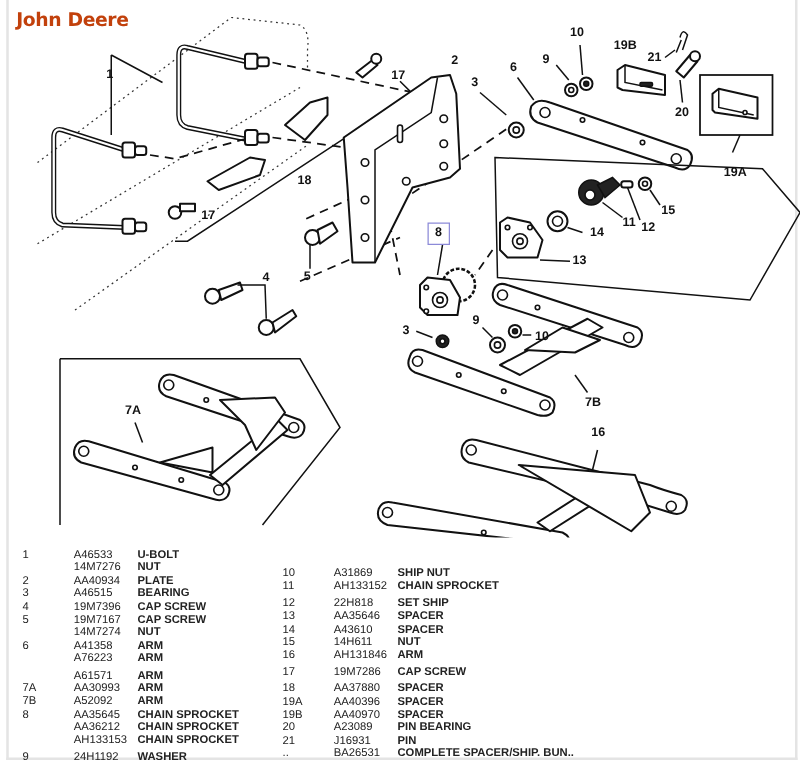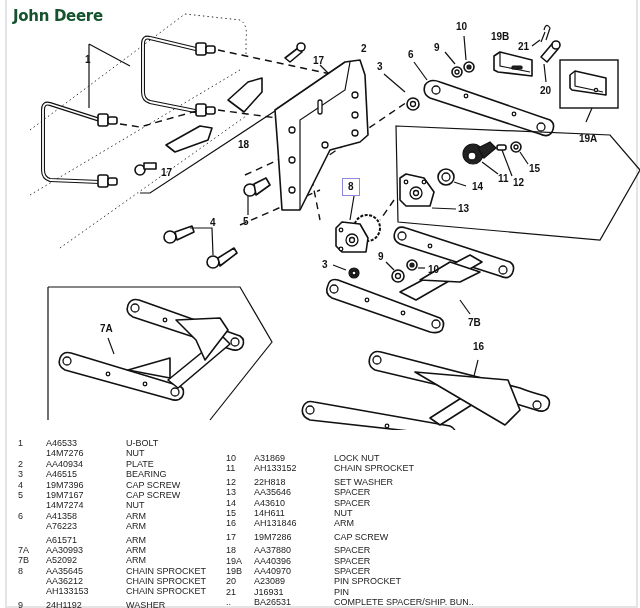--- a/index.html
+++ b/index.html
@@ -1,31 +1,31 @@
 <!DOCTYPE html>
 <html><head>
 <meta charset="utf-8">
 <style>
   html,body{margin:0;padding:0;background:#fff;}
   body{width:640px;height:608px;position:relative;overflow:hidden;font-family:"Liberation Sans",sans-serif;color:#111;}
   .frame{position:absolute;left:5px;top:0;width:629px;height:606px;border-left:2px solid #e4e4e4;border-right:2px solid #e4e4e4;border-bottom:2px solid #e4e4e4;}
-  .brand{position:absolute;left:13px;top:7px;font-family:"DejaVu Sans",sans-serif;font-weight:bold;font-size:15px;letter-spacing:-0.3px;color:#14532d;}
+  .brand{position:absolute;left:13px;top:7px;font-family:"DejaVu Sans",sans-serif;font-weight:bold;font-size:15px;letter-spacing:-0.3px;color:#c2410c;}
   svg.diagram{position:absolute;left:0;top:0;width:640px;height:430px;}
   svg.diagram .p{fill:#fff;stroke:#111;stroke-width:1.6;stroke-linejoin:round;}
   svg.diagram .pk{fill:#222;stroke:#111;stroke-width:1.2;}
   svg.diagram .l{fill:none;stroke:#111;stroke-width:1.2;}
   svg.diagram .d{fill:none;stroke:#111;stroke-width:1.4;stroke-dasharray:7 5;}
   svg.diagram .dot{fill:none;stroke:#333;stroke-width:1;stroke-dasharray:1.5 3;}
   svg.diagram .h{fill:#fff;stroke:#111;stroke-width:1.3;}
   .callout{position:absolute;font-size:10px;font-weight:bold;color:#111;line-height:1;}
   .callout.hl{border:1px solid #8c8ad8;padding:3px 5px;}
   .parts{position:absolute;font-size:9px;line-height:10.4px;color:#222;}
   .row{position:relative;height:10.4px;white-space:nowrap;}
   .row span{position:absolute;top:0;}
-  .c1{left:0;} .c2{left:28px;} .c3{left:108px;}
+  .c1{left:0;} .c2{left:41px;} .c3{left:92px;font-weight:bold;}
   .gap{height:3px;}
 </style>
 </head>
 <body>
 
 <div class="frame"></div>
 <div class="brand">John Deere</div>
 
 <svg class="diagram" viewBox="0 0 640 430">
 
@@ -363,32 +363,32 @@
       <span class="c1">9</span>
       <span class="c2">24H1192</span>
       <span class="c3">WASHER</span>
     </div>
 </div>
 
 <div class="parts" style="left:226px;top:453px;width:260px">
   <div class="row">
       <span class="c1">10</span>
       <span class="c2">A31869</span>
-      <span class="c3">LOCK NUT</span>
+      <span class="c3">SHIP NUT</span>
     </div>
   <div class="row">
       <span class="c1">11</span>
       <span class="c2">AH133152</span>
       <span class="c3">CHAIN SPROCKET</span>
     </div>
   <div class="gap"></div>
   <div class="row">
       <span class="c1">12</span>
       <span class="c2">22H818</span>
-      <span class="c3">SET WASHER</span>
+      <span class="c3">SET SHIP</span>
     </div>
   <div class="row">
       <span class="c1">13</span>
       <span class="c2">AA35646</span>
       <span class="c3">SPACER</span>
     </div>
   <div class="row">
       <span class="c1">14</span>
       <span class="c2">A43610</span>
       <span class="c3">SPACER</span>
@@ -421,21 +421,21 @@
       <span class="c3">SPACER</span>
     </div>
   <div class="row">
       <span class="c1">19B</span>
       <span class="c2">AA40970</span>
       <span class="c3">SPACER</span>
     </div>
   <div class="row">
       <span class="c1">20</span>
       <span class="c2">A23089</span>
-      <span class="c3">PIN SPROCKET</span>
+      <span class="c3">PIN BEARING</span>
     </div>
   <div class="row">
       <span class="c1">21</span>
       <span class="c2">J16931</span>
       <span class="c3">PIN</span>
     </div>
   <div class="row">
       <span class="c1">..</span>
       <span class="c2">BA26531</span>
       <span class="c3">COMPLETE SPACER/SHIP. BUN..</span>

